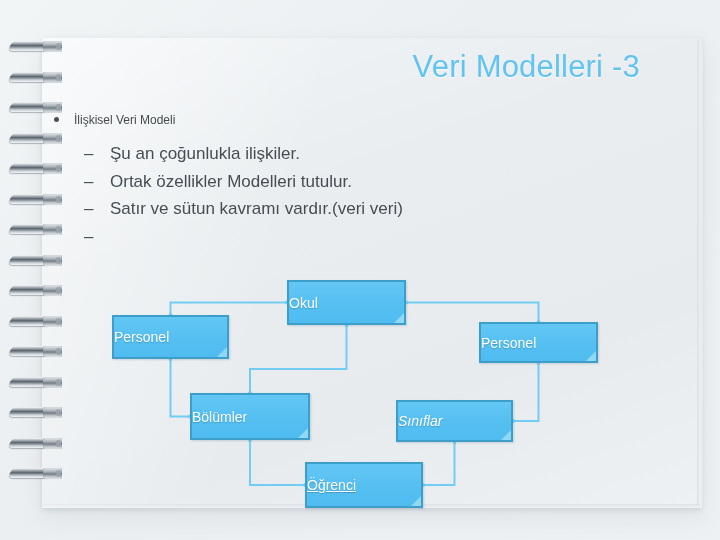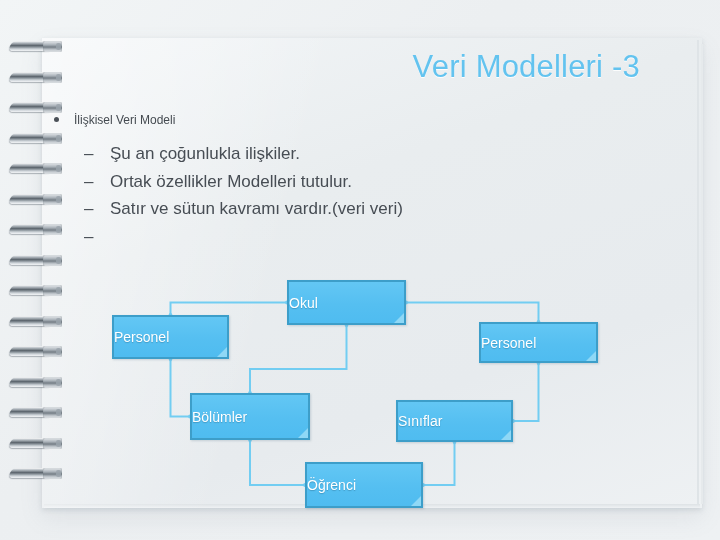--- a/index.html
+++ b/index.html
@@ -239,23 +239,23 @@
     <div class="node" style="left: 479px; top: 322px; width: 119px; height: 41px;">
       <span>Personel</span>
       <div class="fold"></div>
       <div class="fold2"></div>
     </div>
     <div class="node" style="left: 190px; top: 393px; width: 120px; height: 47px;">
       <span>Bölümler</span>
       <div class="fold"></div>
       <div class="fold2"></div>
     </div>
-    <div class="node" style="left: 396px; top: 400px; width: 117px; height: 42px;">
+    <div class="node" style="left: 396px; top: 400px; width: 117px; height: 42px; font-style: italic;">
       <span>Sınıflar</span>
       <div class="fold"></div>
       <div class="fold2"></div>
     </div>
-    <div class="node" style="left: 305px; top: 462px; width: 118px; height: 46px;">
+    <div class="node" style="left: 305px; top: 462px; width: 118px; height: 46px; text-decoration: underline;">
       <span>Öğrenci</span>
       <div class="fold"></div>
       <div class="fold2"></div>
     </div>
   </div>
 
 </body></html>

